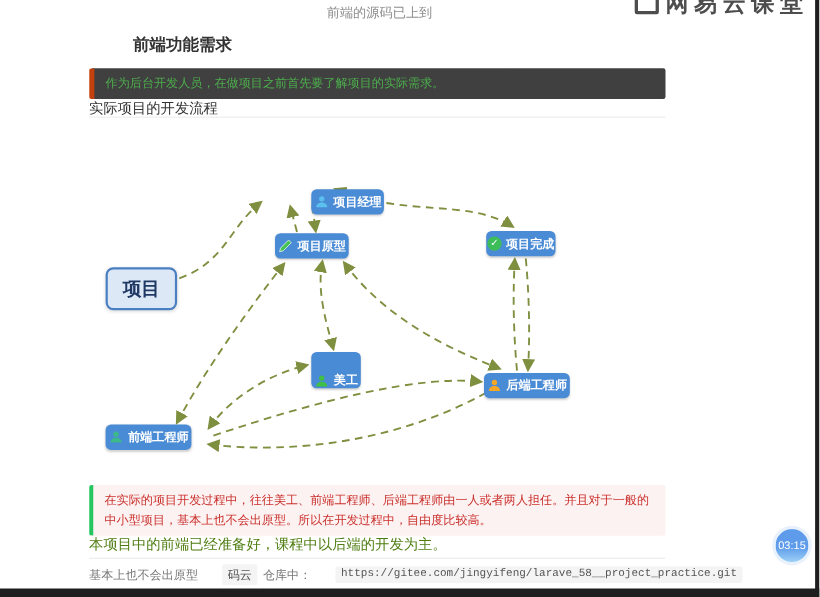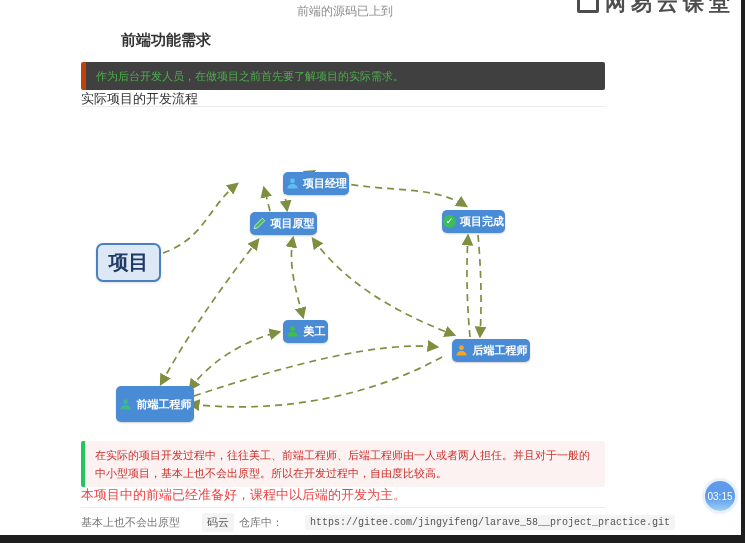--- a/index.html
+++ b/index.html
@@ -21,34 +21,34 @@
   .page-heading{left:81px;top:31px;font-size:15px;font-weight:bold;color:#333;margin-left:40px;}
 
   .note{left:81px;width:524px;box-sizing:border-box;font-size:11px;line-height:18px;
     padding:5px 10px;border-radius:2px;}
   .note-green{top:62px;background:#404040;border-left:5px solid #c2410c;color:#4cae4c;}
   .note-red{top:441px;background:#fdf2f2;border-left:4px solid #22c55e;color:#c9302c;}
 
   .section-label{left:81px;top:90px;font-size:13px;color:#333;}
   .divider{left:81px;width:524px;height:0;border-top:1px solid #ececec;}
 
-  .closing-text{left:81px;top:486px;font-size:13px;color:#ef4444;}
+  .closing-text{left:81px;top:486px;font-size:13px;color:#4d7c0f;}
 
   .footer{left:81px;top:513px;font-size:11px;color:#777;display:flex;align-items:center;gap:5px;}
   .code-chip{background:#f4f4f4;border-radius:2px;padding:2px 5px;color:#555;margin-left:17px;}
   .code-url{font-family:"Liberation Mono","DejaVu Sans Mono",monospace;font-size:10px;}
 
   
   #edges{position:absolute;left:0;top:0;pointer-events:none;}
   .edge{fill:none;stroke:#7e8f3f;stroke-width:1.7;stroke-dasharray:7 5;}
 
   .fc-node{position:absolute;background:#4a8bd5;color:#fff;border-radius:5px;font-size:11px;
     font-weight:bold;display:flex;align-items:center;justify-content:center;gap:4px;
     box-shadow:0 1px 2px rgba(0,0,0,.18);white-space:nowrap;}
-  .fc-start{background:#dde8f7;border:2px solid #4a7fc1;color:#1f3864;font-size:20px;
+  .fc-start{background:#dde8f7;border:2px solid #4a7fc1;color:#1f3864;font-size:17px;
     border-radius:7px;box-shadow:0 1px 3px rgba(0,0,0,.12);}
   .nico{display:inline-flex;width:14px;height:14px;align-items:center;justify-content:center;}
   .check-circle{width:13px;height:13px;border-radius:50%;background:#3dbd5a;color:#fff;
     font-size:9px;line-height:13px;text-align:center;font-weight:bold;}
 
   
   .timer{left:702px;top:478px;width:36px;height:36px;border-radius:50%;
     background:linear-gradient(180deg,#5e9ceb 55%,#9ed1f6);border:3px solid #e9f2fc;
     box-sizing:border-box;display:flex;align-items:center;justify-content:center;
     color:#fff;font-size:10px;text-align:right;}
@@ -118,41 +118,41 @@
         </svg>
     </span>
     <span>项目原型</span>
   </div>
 
   <div class="fc-node" style="left:442px;top:210px;width:63px;height:23px;">
     <span class="check-circle">✓</span>
     <span>项目完成</span>
   </div>
 
-  <div class="fc-node" style="left:283px;top:320px;width:45px;height:23px;">
+  <div class="fc-node" style="left:283px;top:320px;width:45px;height:33px;align-items:flex-end;">
     <span class="nico">
       <svg viewBox="0 0 16 16" width="13" height="13">
           <circle cx="8" cy="4.6" r="3" fill="#3fbf43"></circle>
           <path d="M1.8 14c0-3.4 2.8-5.4 6.2-5.4s6.2 2 6.2 5.4z" fill="#3fbf43"></path>
         </svg>
     </span>
     <span>美工</span>
   </div>
 
-  <div class="fc-node" style="left:440px;top:339px;width:78px;height:23px;margin-left:12px;">
+  <div class="fc-node" style="left:440px;top:339px;width:78px;height:23px;">
     <span class="nico">
       <svg viewBox="0 0 16 16" width="13" height="13">
           <circle cx="8" cy="4.6" r="3" fill="#f5a623"></circle>
           <path d="M1.8 14c0-3.4 2.8-5.4 6.2-5.4s6.2 2 6.2 5.4z" fill="#f5a623"></path>
         </svg>
     </span>
     <span>后端工程师</span>
   </div>
 
-  <div class="fc-node" style="left:116px;top:386px;width:78px;height:36px;text-align:center;">
+  <div class="fc-node" style="left:96px;top:386px;width:78px;height:23px;text-align:center;">
     <span class="nico">
       <svg viewBox="0 0 16 16" width="13" height="13">
           <circle cx="8" cy="4.6" r="3" fill="#3cb88a"></circle>
           <path d="M1.8 14c0-3.4 2.8-5.4 6.2-5.4s6.2 2 6.2 5.4z" fill="#3cb88a"></path>
         </svg>
     </span>
     <span>前端工程师</span>
   </div>
 
   <div class="abs note note-red">

